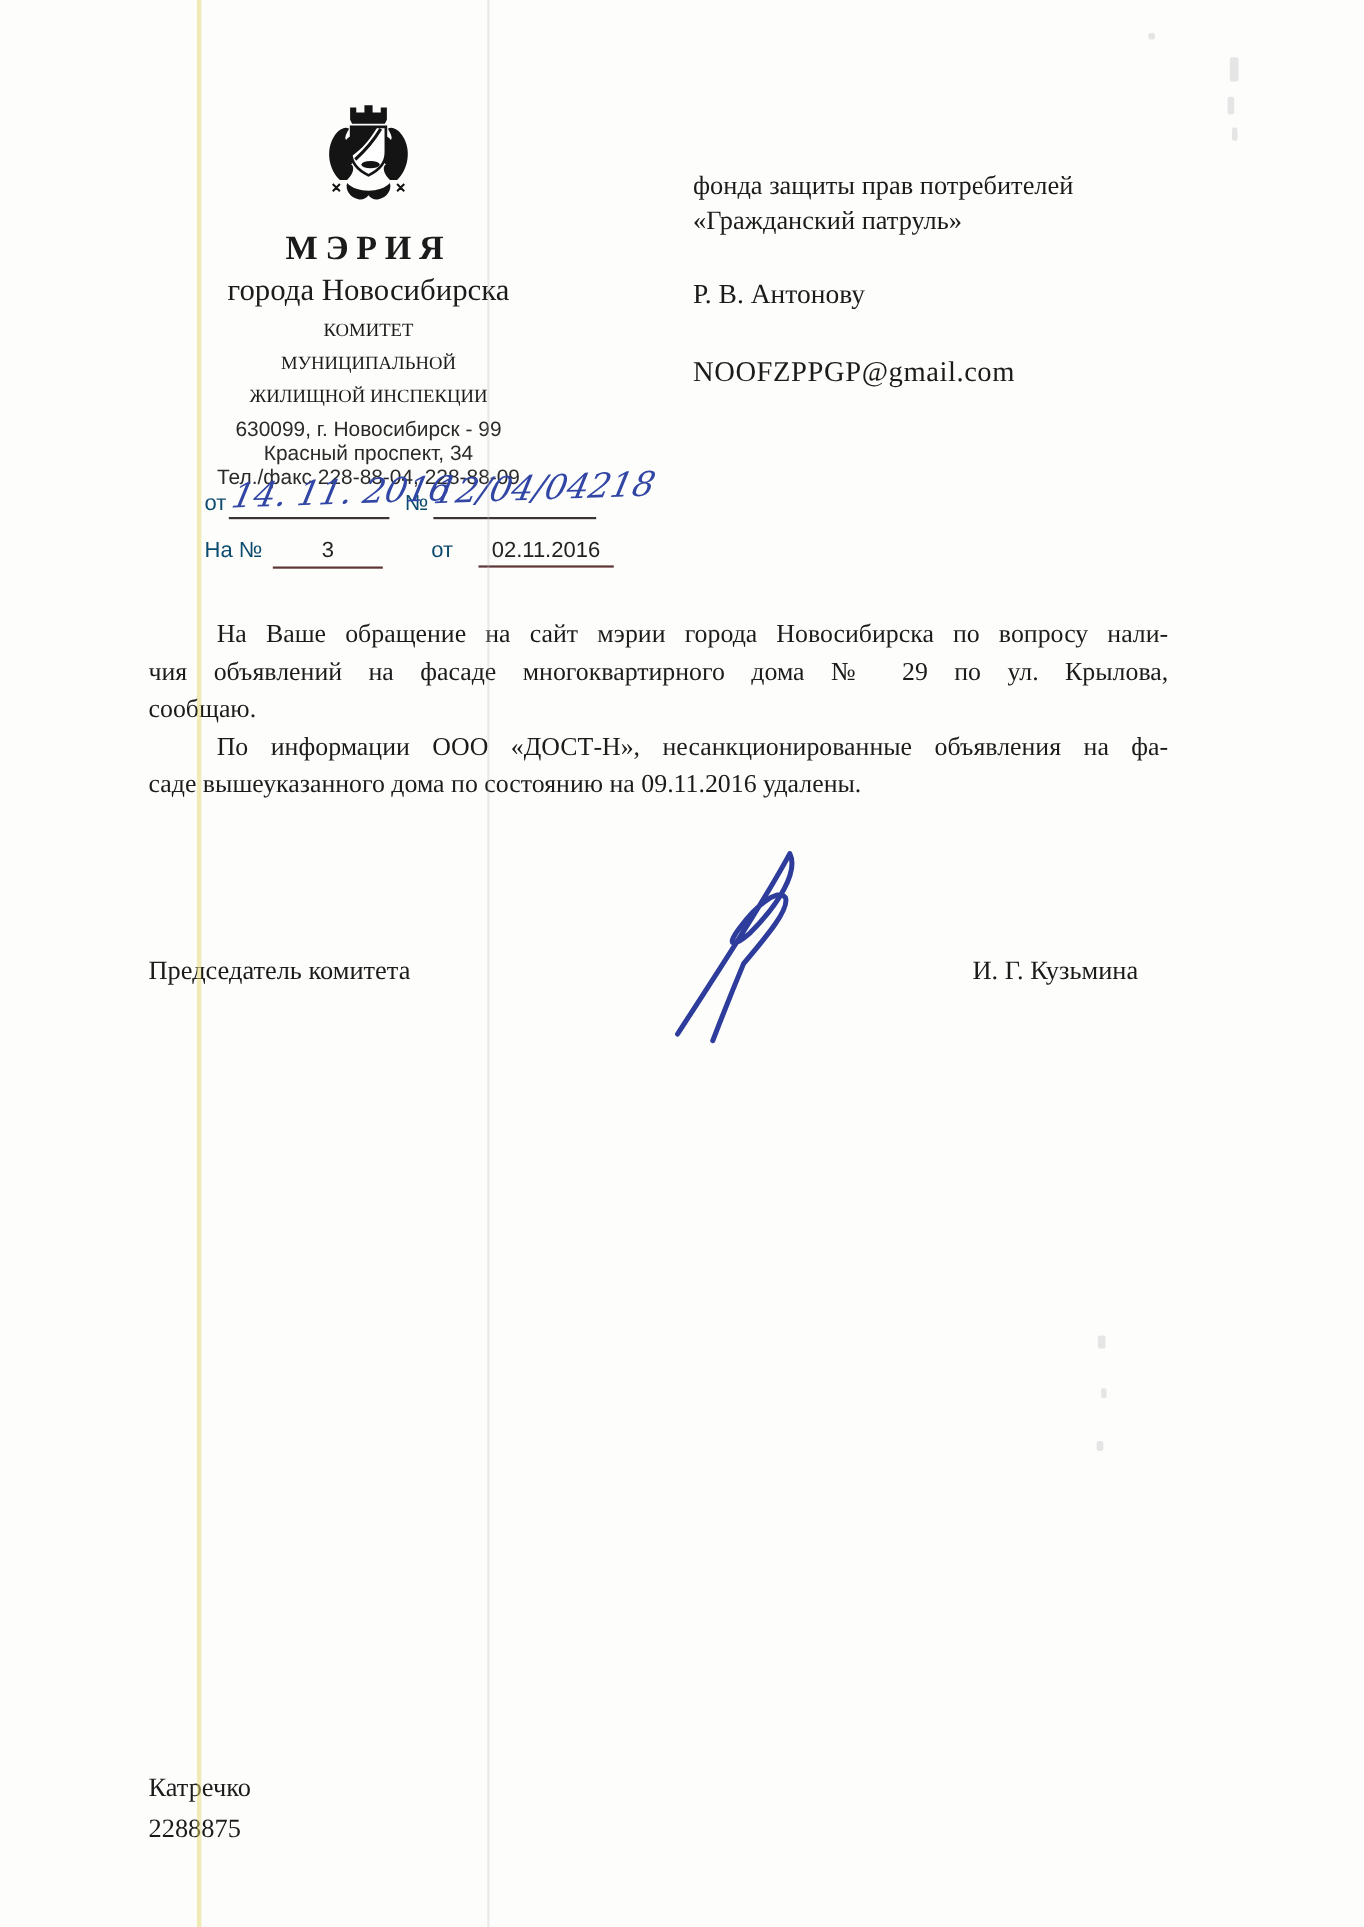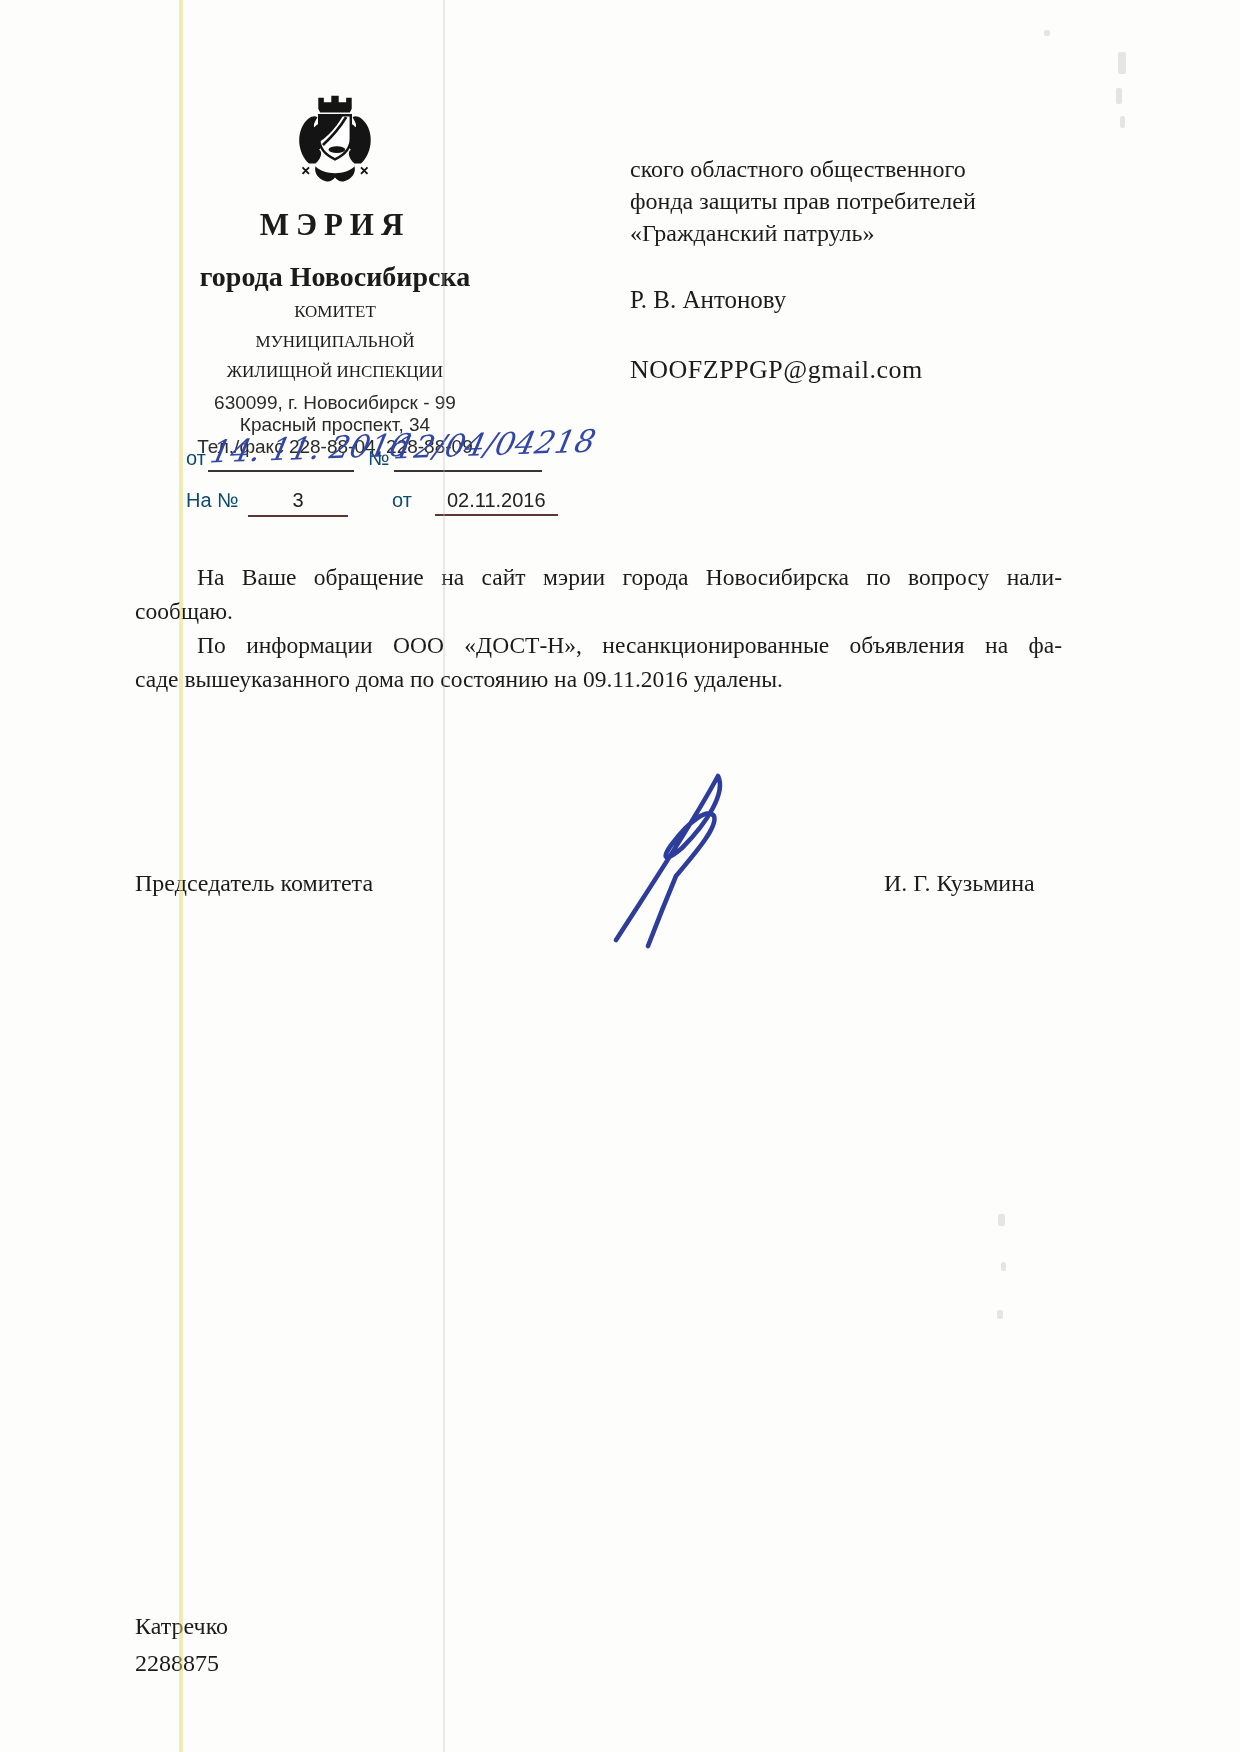--- a/index.html
+++ b/index.html
@@ -15,21 +15,21 @@
   
   .artifact { position:absolute; pointer-events:none; }
   .yellow-streak { left:179px; top:0; width:4px; height:100%; background:rgba(228,216,110,0.50); z-index:9; }
   .gray-fold-line { left:443px; top:0; width:2px; height:100%; background:rgba(190,190,190,0.30); z-index:9; }
   .speck { background:#d9d9d9; opacity:0.65; border-radius:2px; z-index:8; }
 
   
   .letterhead { position:absolute; left:160px; top:93px; width:350px; text-align:center; z-index:2; }
   .emblem { display:block; margin:0 auto; }
   .org-name    { font-size:31px; font-weight:bold; letter-spacing:7px; margin-top:10px;text-align:center; }
-  .org-city    { font-size:28px; font-weight:bold; margin-top:18px; }
+  .org-city    { font-size:28px; font-weight:normal; margin-top:6px; }
   .dept-line   { font-size:17px; line-height:30px; }
   .dept-first  { margin-top:4px; }
   .addr-line   { font-family:Liberation Sans, sans-serif; font-size:19px; line-height:22px; color:#2a2a2a; }
   .addr-first  { margin-top:5px; }
 
   
   .ref-label { position:absolute; font-family:"Liberation Sans", sans-serif; font-size:20px; color:#0c4a6e; z-index:2; }
   .hand {
     position:absolute; z-index:3;
     font-family:"DejaVu Serif", serif; font-style:italic;
@@ -113,29 +113,29 @@
   <div class="hand" style="left:396px; top:426px;">12/04/04218</div>
   <div class="u-line" style="left:394px; top:470px; width:148px;"></div>
 
   <div class="ref-label" style="left:186px; top:489px;">На №</div>
   <div class="reply-num" style="left:248px; top:489px; width:100px;">3</div>
   <div class="u-line u-line-red" style="left:248px; top:515px; width:100px;"></div>
   <div class="ref-label" style="left:392px; top:489px;">от</div>
   <div class="reply-date" style="left:435px; top:489px;">02.11.2016</div>
 
   <div class="recipient">
-    <div>ского  областного общественного</div>
     <div>фонда защиты прав потребителей</div>
     <div>«Гражданский патруль»</div>
     <div class="recipient-name">Р. В. Антонову</div>
     <div class="recipient-email">NOOFZPPGP@gmail.com</div>
   </div>
 
   <div class="body-text">
     <div class="line just indent">На Ваше обращение на сайт мэрии города Новосибирска по вопросу нали-</div>
+    <div class="line just">чия объявлений на фасаде многоквартирного дома № 29 по ул. Крылова,</div>
     <div class="line">сообщаю.</div>
     <div class="line just indent">По информации ООО «ДОСТ-Н», несанкционированные объявления на фа-</div>
     <div class="line">саде вышеуказанного дома по состоянию на 09.11.2016 удалены.</div>
   </div>
 
   <div class="sig-title">Председатель комитета</div>
   <svg class="sig-ink" width="215" height="245" viewBox="0 0 215 245">
     <path d="M28,192 C60,142 102,80 130,28
              C138,44 120,74 94,100
              C78,114 72,112 84,96

